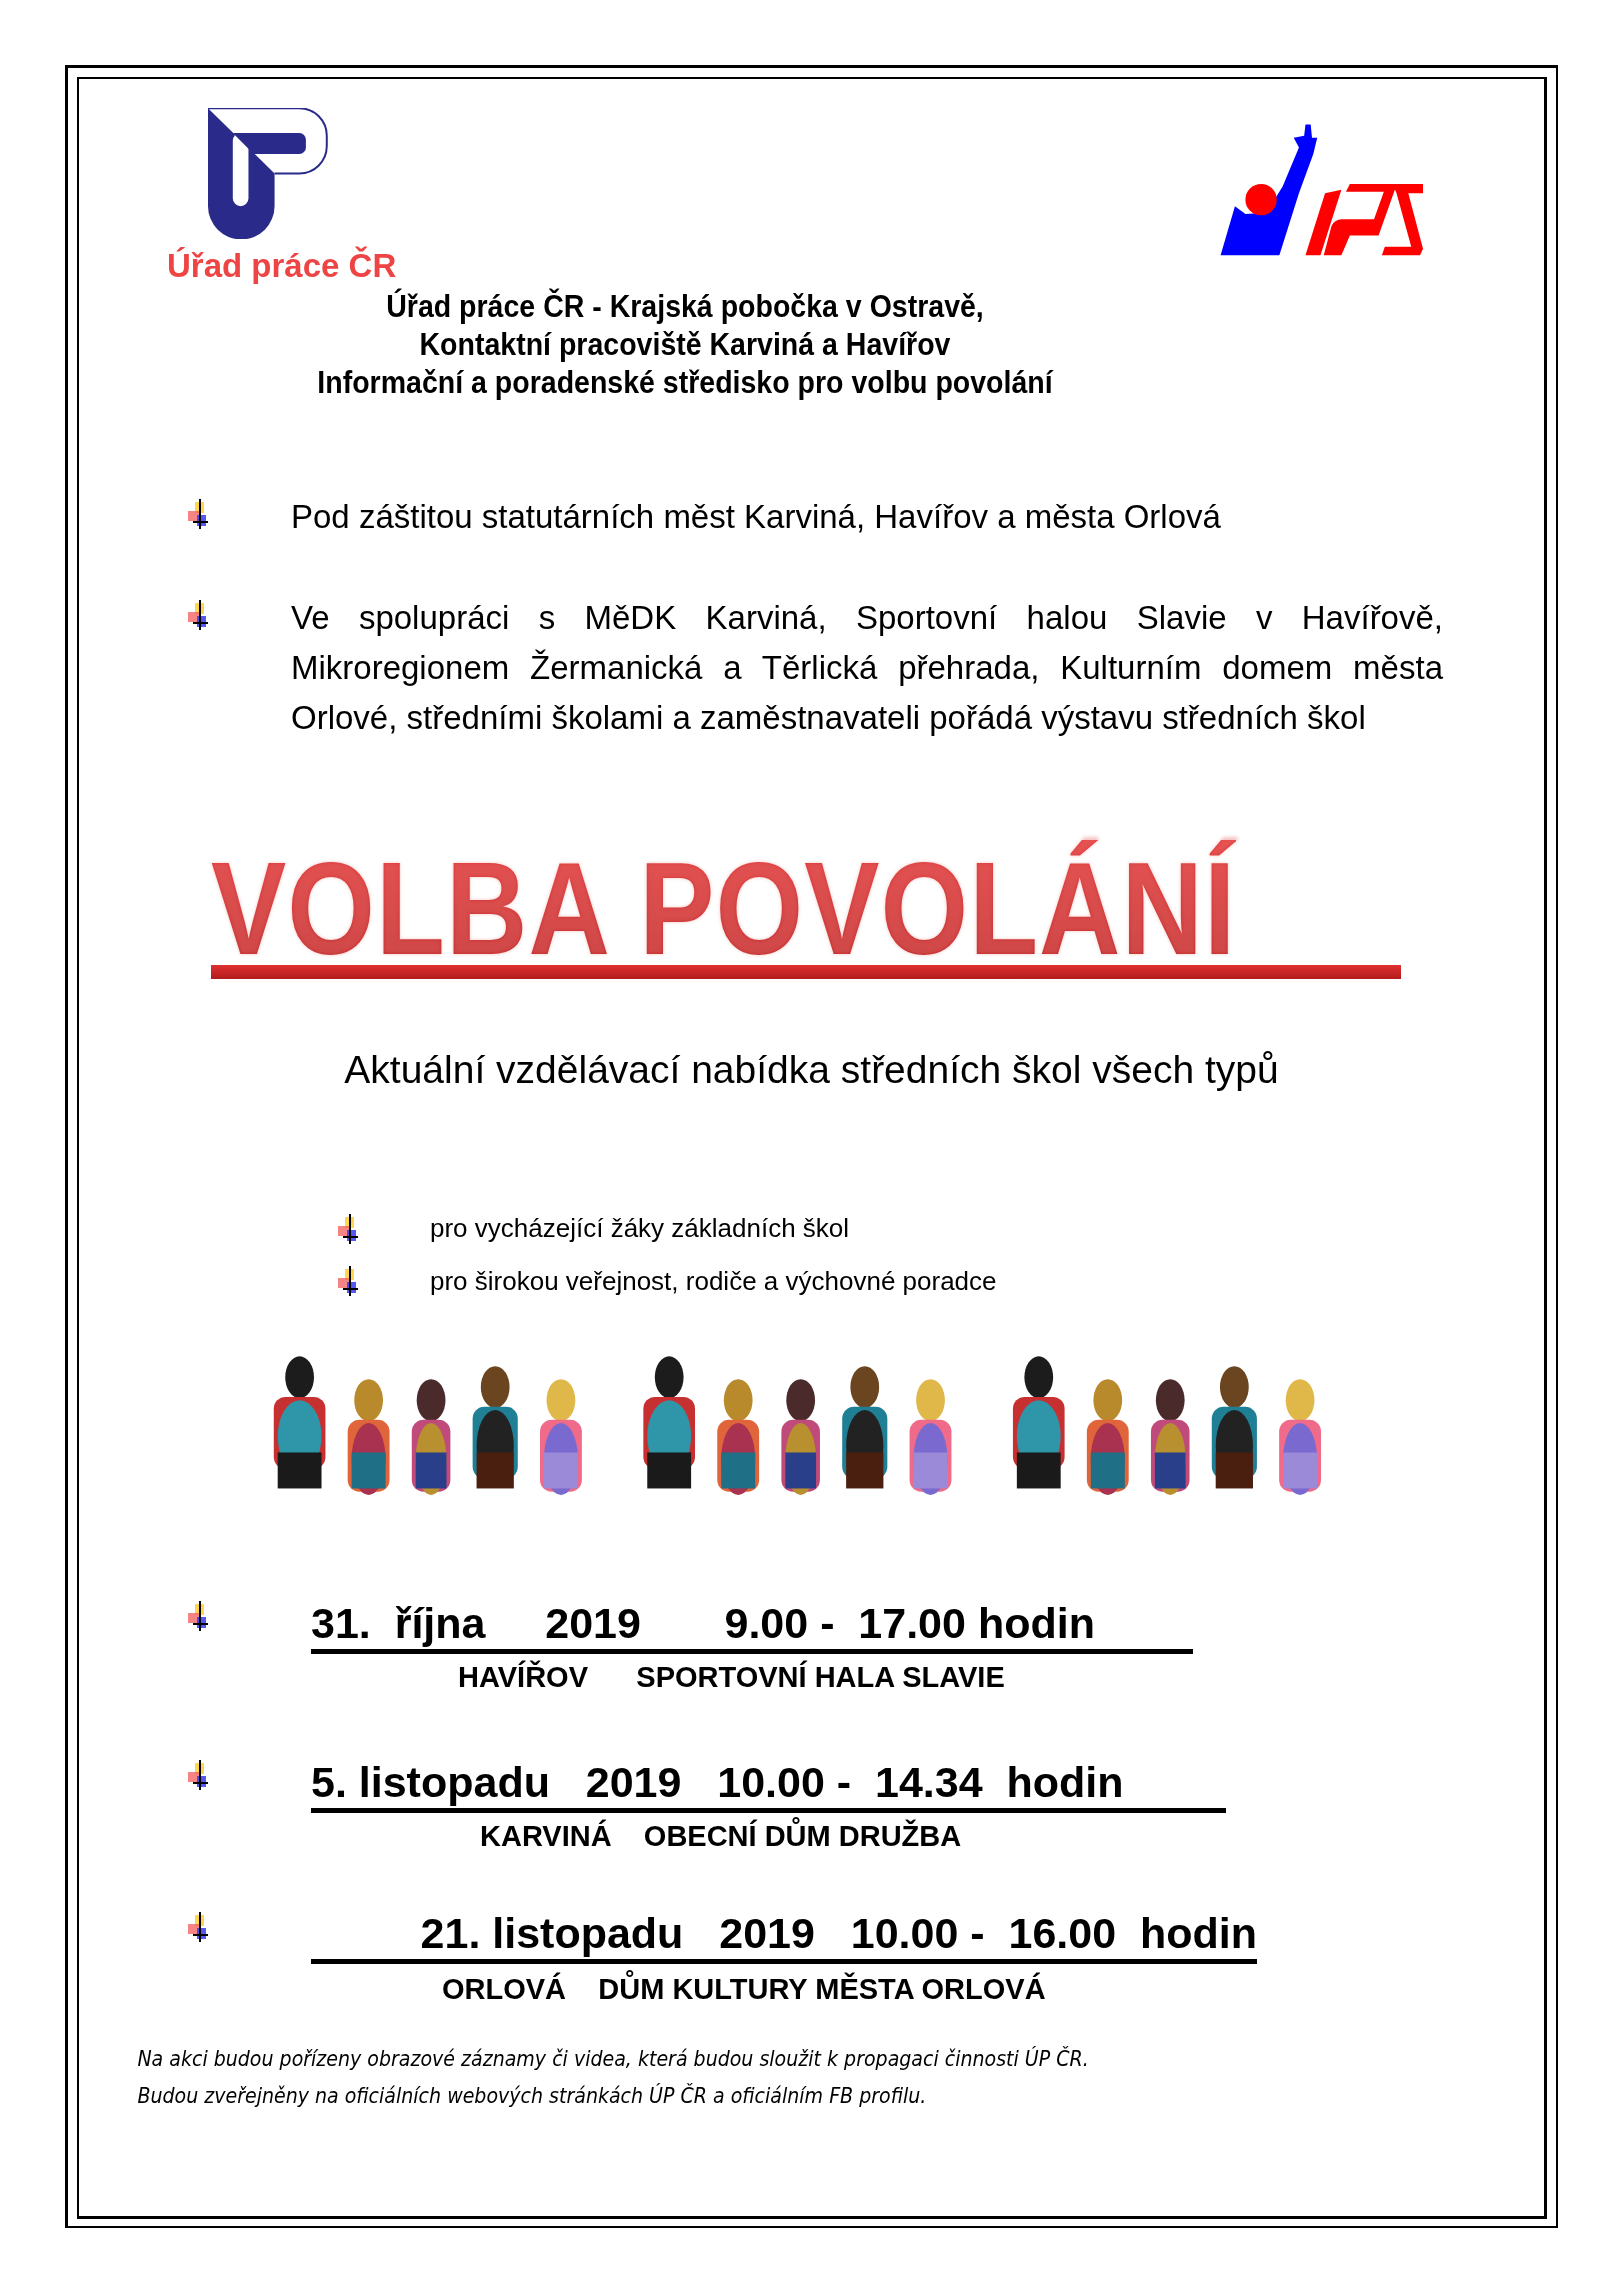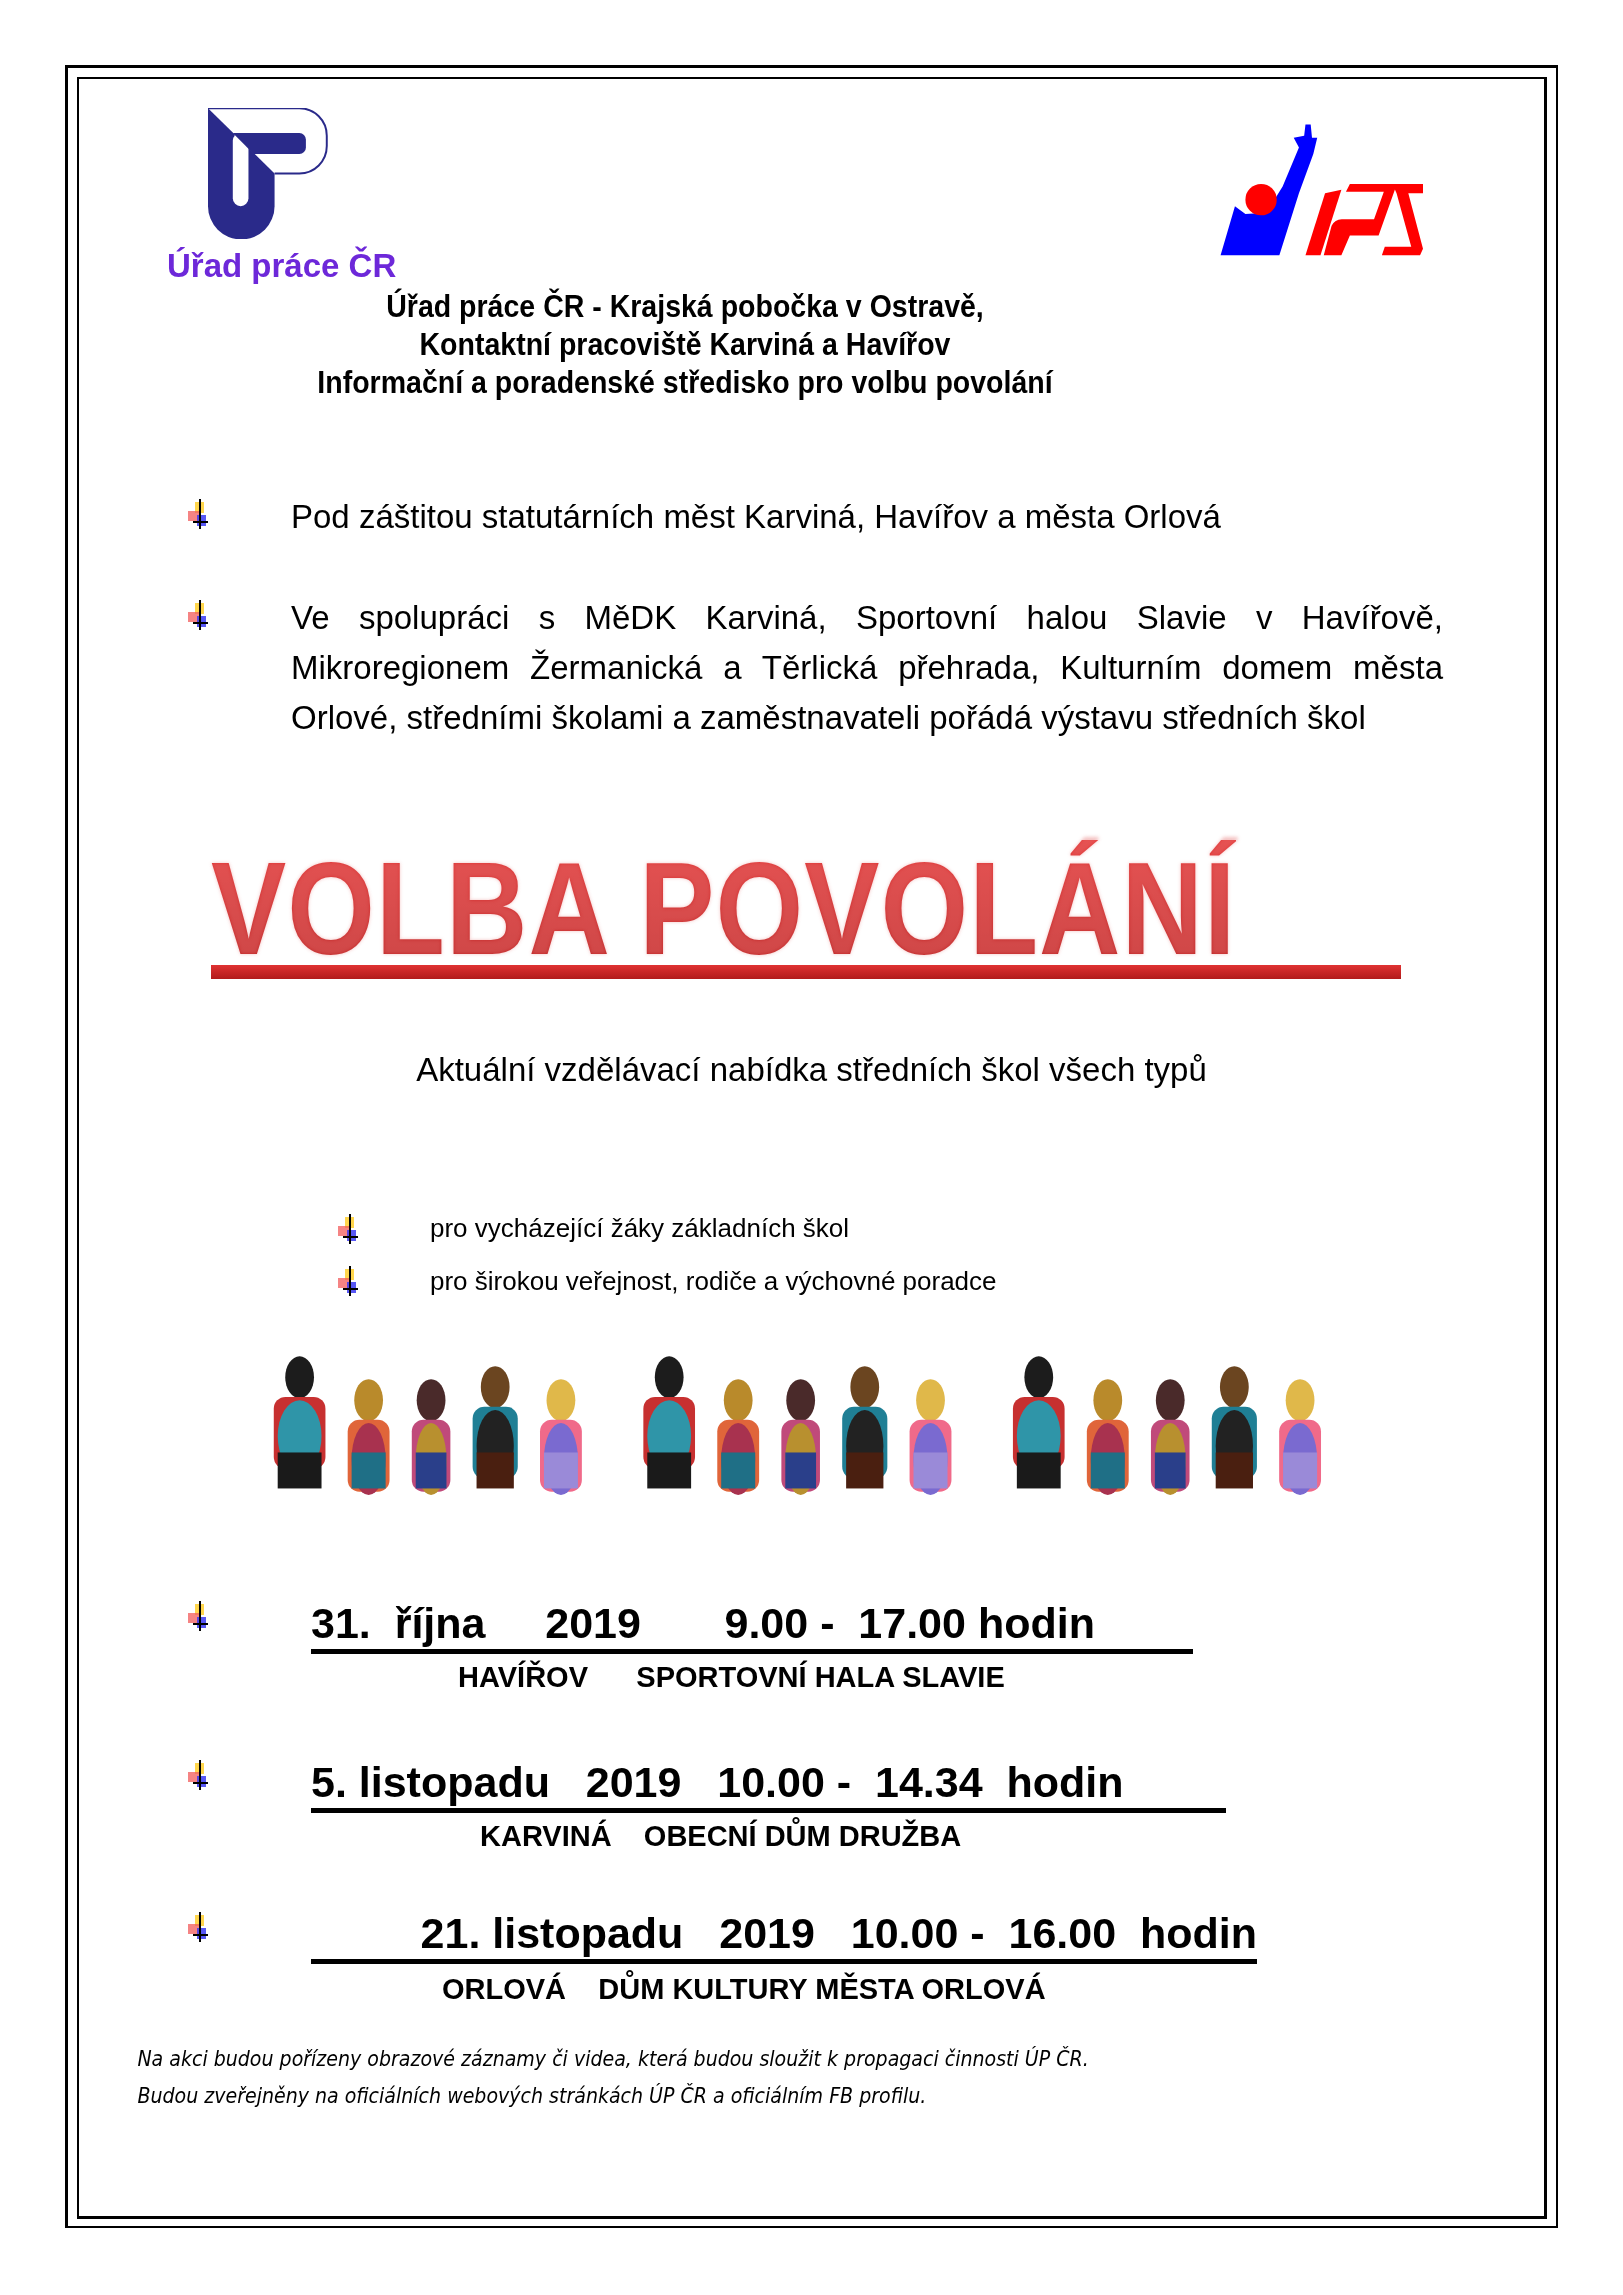--- a/index.html
+++ b/index.html
@@ -11,21 +11,21 @@
     border-top: 3.9px solid #000; border-left: 3.9px solid #000;
     border-right: 2px solid #000; border-bottom: 2px solid #000; box-sizing: border-box; }
   .frame-inner { position: absolute; left: 77px; top: 77px; width: 1470px; height: 2142px;
     border-top: 2.6px solid #000; border-left: 2.6px solid #000;
     border-right: 3.9px solid #000; border-bottom: 3.9px solid #000; box-sizing: border-box; }
 
   
   .logo-up { position: absolute; left: 131px; top: 108px; width: 209px; height: 177px; }
   .logo-up svg { position: absolute; left: 77px; top: 0; }
   .logo-up-text { position: absolute; left: 36px; top: 139px; font-size: 33px; font-weight: bold;
-    white-space: nowrap; color: #6d28d9; letter-spacing: 0px; }
+    white-space: nowrap; color: #ef4444; letter-spacing: 0px; }
   .logo-ips { position: absolute; left: 1201px; top: 121px; width: 222px; height: 141px; }
 
   
   .org-titles { position: absolute; left: 0; width: 1370px; top: 288px; text-align: center; }
   .org-titles div { font-weight: bold; font-size: 31px; line-height: 38px; transform: scaleX(0.92); }
 
   
   .bul { position: absolute; width: 22px; height: 30px; }
   .bul .y { position: absolute; left: 6.5px; top: 2.6px; width: 9.2px; height: 11.8px; background: #ffd23a; opacity: .9; }
   .bul .r { position: absolute; left: 0; top: 11.8px; width: 10.5px; height: 10.5px; background: #f25b5b; opacity: .75; }
@@ -39,21 +39,21 @@
   
   .big-title { position: absolute; left: 211px; top: 840px; font-size: 131px; font-weight: bold;
     line-height: 137px; white-space: nowrap; letter-spacing: 1.3px;
     color: #d42a2a; text-shadow: 0 0 3.9px rgba(230,120,120,0.45);
     background: linear-gradient(#e53535, #b61d1d); -webkit-background-clip: text; background-clip: text;
     -webkit-text-fill-color: transparent; transform: scaleX(0.86); transform-origin: left top; }
   .title-bar { position: absolute; left: 211px; top: 965px; width: 1190px; height: 14.4px;
     background: linear-gradient(#e03232, #b11b1b); }
 
   .offer { position: absolute; left: 0; width: 1623px; top: 1044px; text-align: center;
-    font-size: 33px; line-height: 51px; }
+    font-size: 39px; line-height: 51px; }
   .target { position: absolute; left: 386px; font-size: 26px; line-height: 39px; white-space: nowrap; margin-left: 44px; }
 
   
   .students { position: absolute; left: 262px; top: 1338px; width: 1112px; height: 157px; }
 
   
   .event-date { position: absolute; left: 311px; font-size: 43px; font-weight: bold; white-space: pre;
     line-height: 52px; border-bottom: 5.2px solid #000; padding-bottom: 0; }
   .event-place { position: absolute; font-size: 29px; font-weight: bold; white-space: pre; line-height: 37px; }
 

